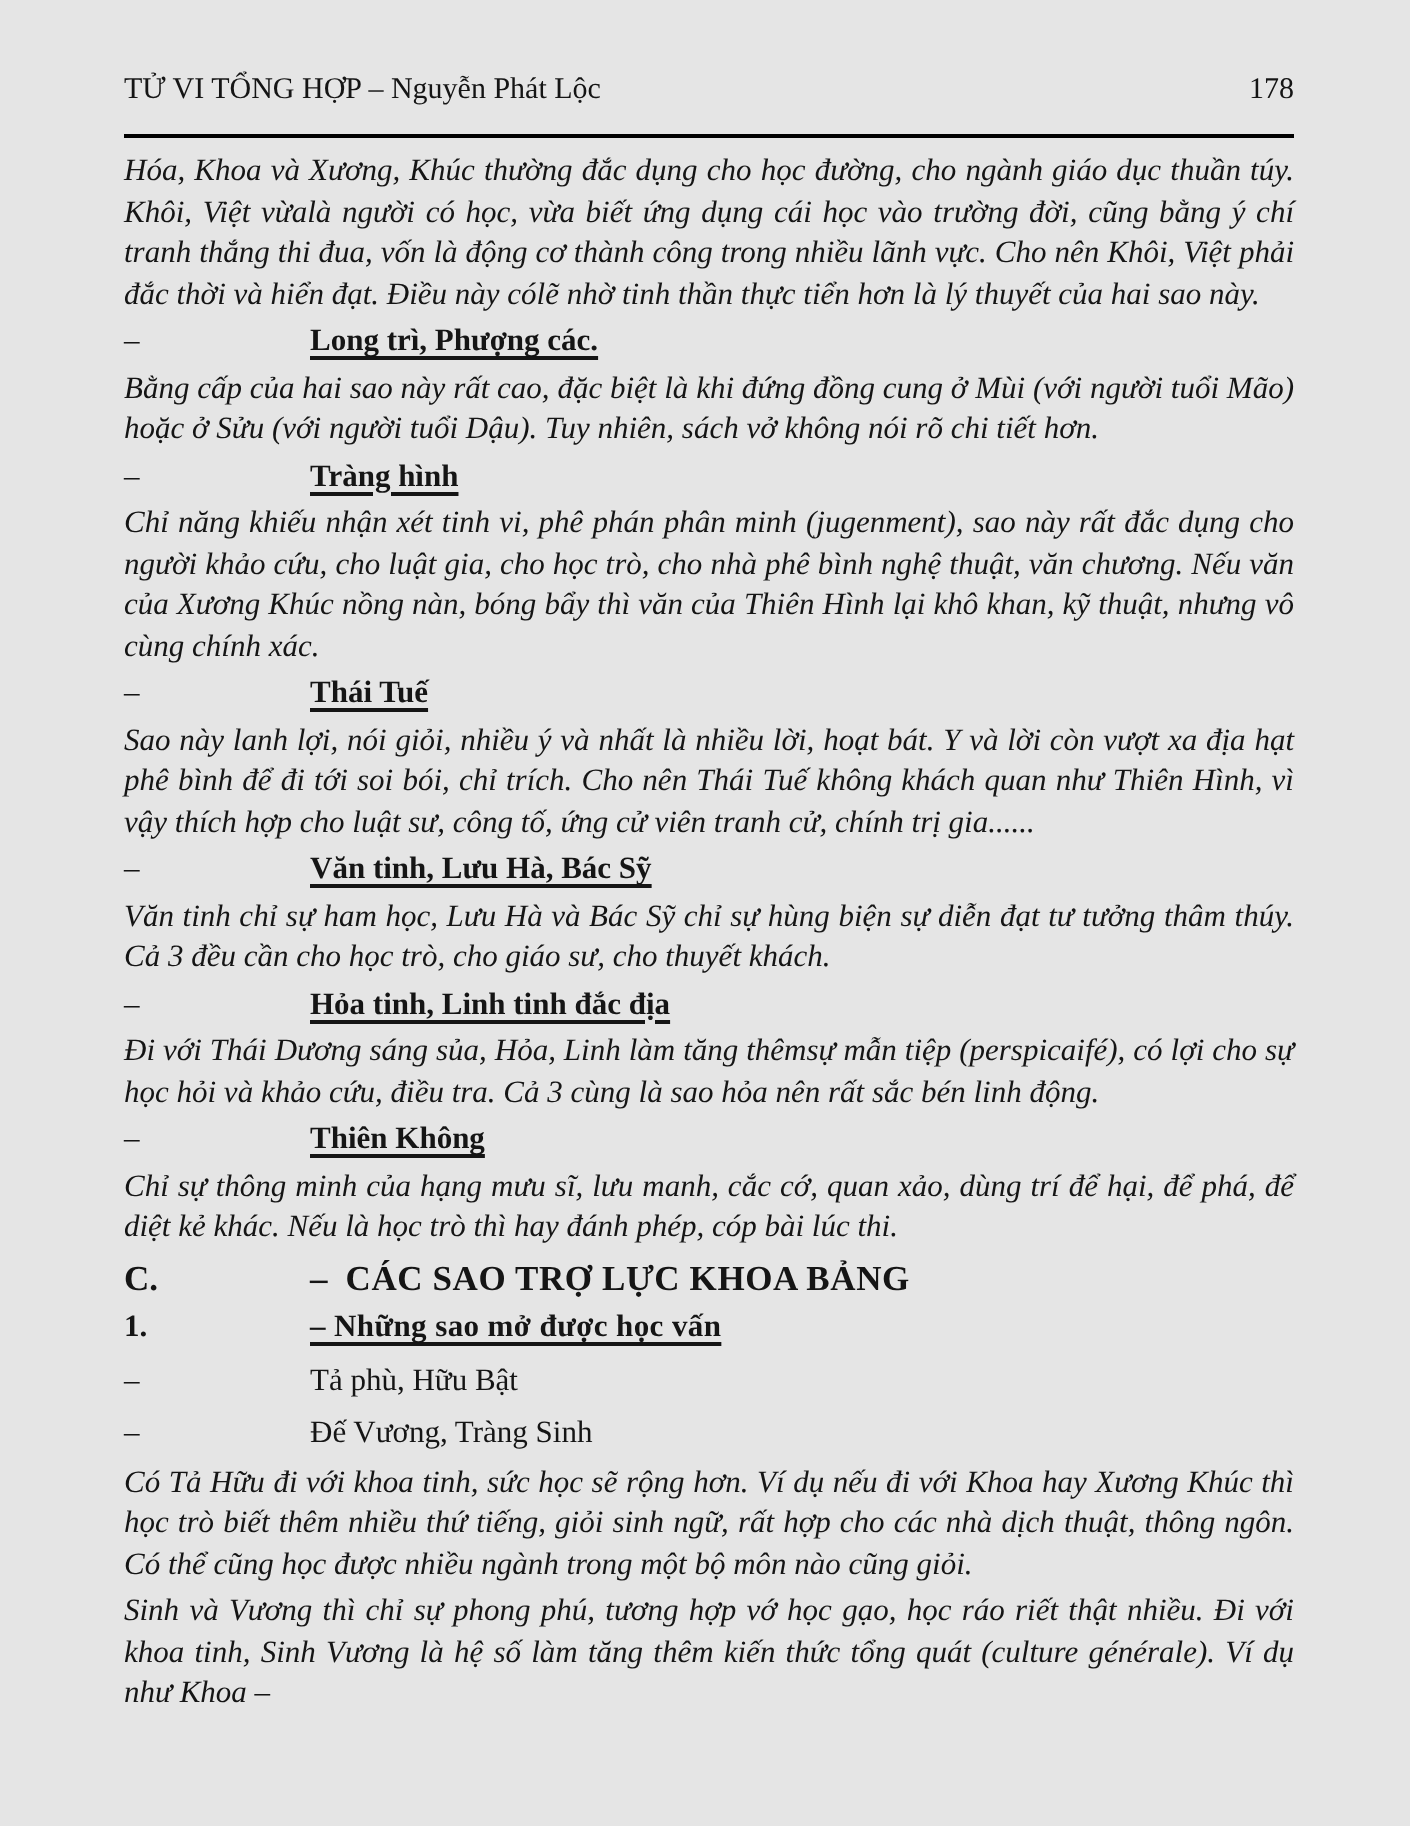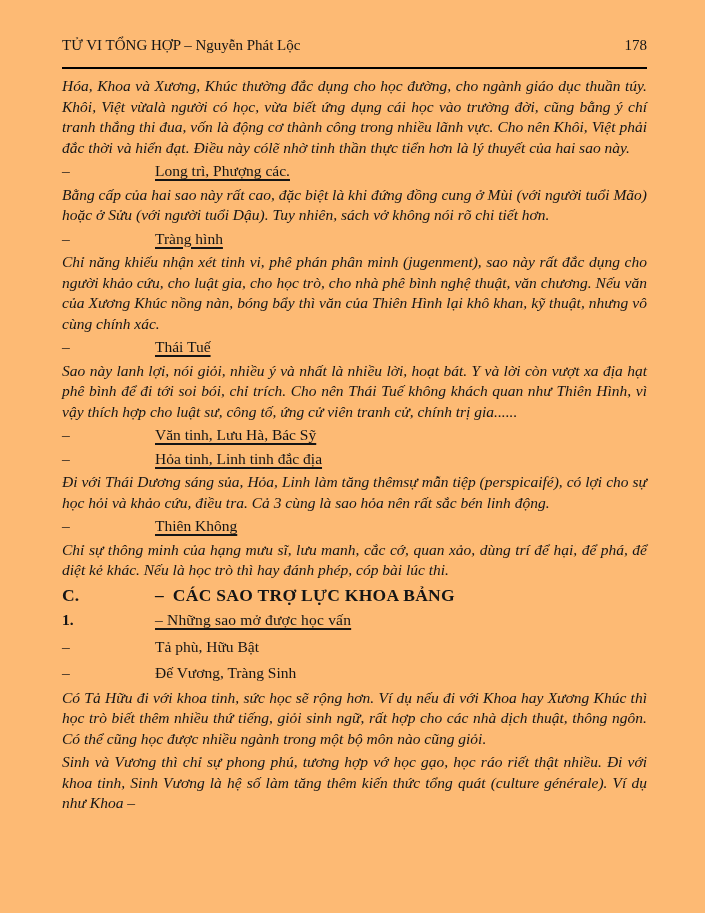--- a/index.html
+++ b/index.html
@@ -1,21 +1,21 @@
 <!DOCTYPE html>
 <html lang="vi"><head>
 <meta charset="utf-8">
 <title>Scanned book page</title>
 <style>
   html, body { margin: 0; padding: 0; background: #ffffff; }
   .page {
     position: relative;
     width: 705px;
     height: 913px;
-    background: #fdba74;
+    background: #e5e5e5;
     color: #151515;
     font-family: "Liberation Serif", "DejaVu Serif", serif;
     box-sizing: border-box;
     padding: 36px 58px 0 62px;
     overflow: hidden;
   }
   .page-header {
     display: flex;
     justify-content: space-between;
     align-items: baseline;
@@ -29,21 +29,21 @@
   }
   .page-body { font-size: 15.5px; line-height: 20.5px; }
   .para {
     margin: 0 0 3px 0;
     text-align: justify;
     font-style: italic;
   }
   .row { display: flex; margin: 0 0 3px 0; }
   .marker { flex: 0 0 93px; }
   .h-text {
-    font-weight: normal;
+    font-weight: bold;
     text-decoration: underline;
     text-decoration-thickness: 1.6px;
     text-underline-offset: 3px;
   }
   .item-row { margin-top: 6px; margin-bottom: 4px; }
   .c-row {
     font-size: 17.5px;
     font-weight: bold;
     margin: 4px 0 5px 0;
     align-items: baseline;
@@ -89,20 +89,21 @@
     <div class="row">
       <span class="marker">–</span>
       <span class="h-text">Thái Tuế</span>
     </div>
     <p class="para">Sao này lanh lợi, nói giỏi, nhiều ý và nhất là nhiều lời, hoạt bát. Y và lời còn vượt xa địa hạt phê bình để đi tới soi bói, chỉ trích. Cho nên Thái Tuế không khách quan như Thiên Hình, vì vậy thích hợp cho luật sư, công tố, ứng cử viên tranh cử, chính trị gia......</p>
 
     <div class="row">
       <span class="marker">–</span>
       <span class="h-text">Văn tinh, Lưu Hà, Bác Sỹ</span>
     </div>
+    <p class="para">Văn tinh chỉ sự ham học, Lưu Hà và Bác Sỹ chỉ sự hùng biện sự diễn đạt tư tưởng thâm thúy. Cả 3 đều cần cho học trò, cho giáo sư, cho thuyết khách.</p>
 
     <div class="row">
       <span class="marker">–</span>
       <span class="h-text">Hỏa tinh, Linh tinh đắc địa</span>
     </div>
     <p class="para">Đi với Thái Dương sáng sủa, Hỏa, Linh làm tăng thêmsự mẫn tiệp (perspicaifé), có lợi cho sự học hỏi và khảo cứu, điều tra. Cả 3 cùng là sao hỏa nên rất sắc bén linh động.</p>
 
     <div class="row">
       <span class="marker">–</span>
       <span class="h-text">Thiên Không</span>

